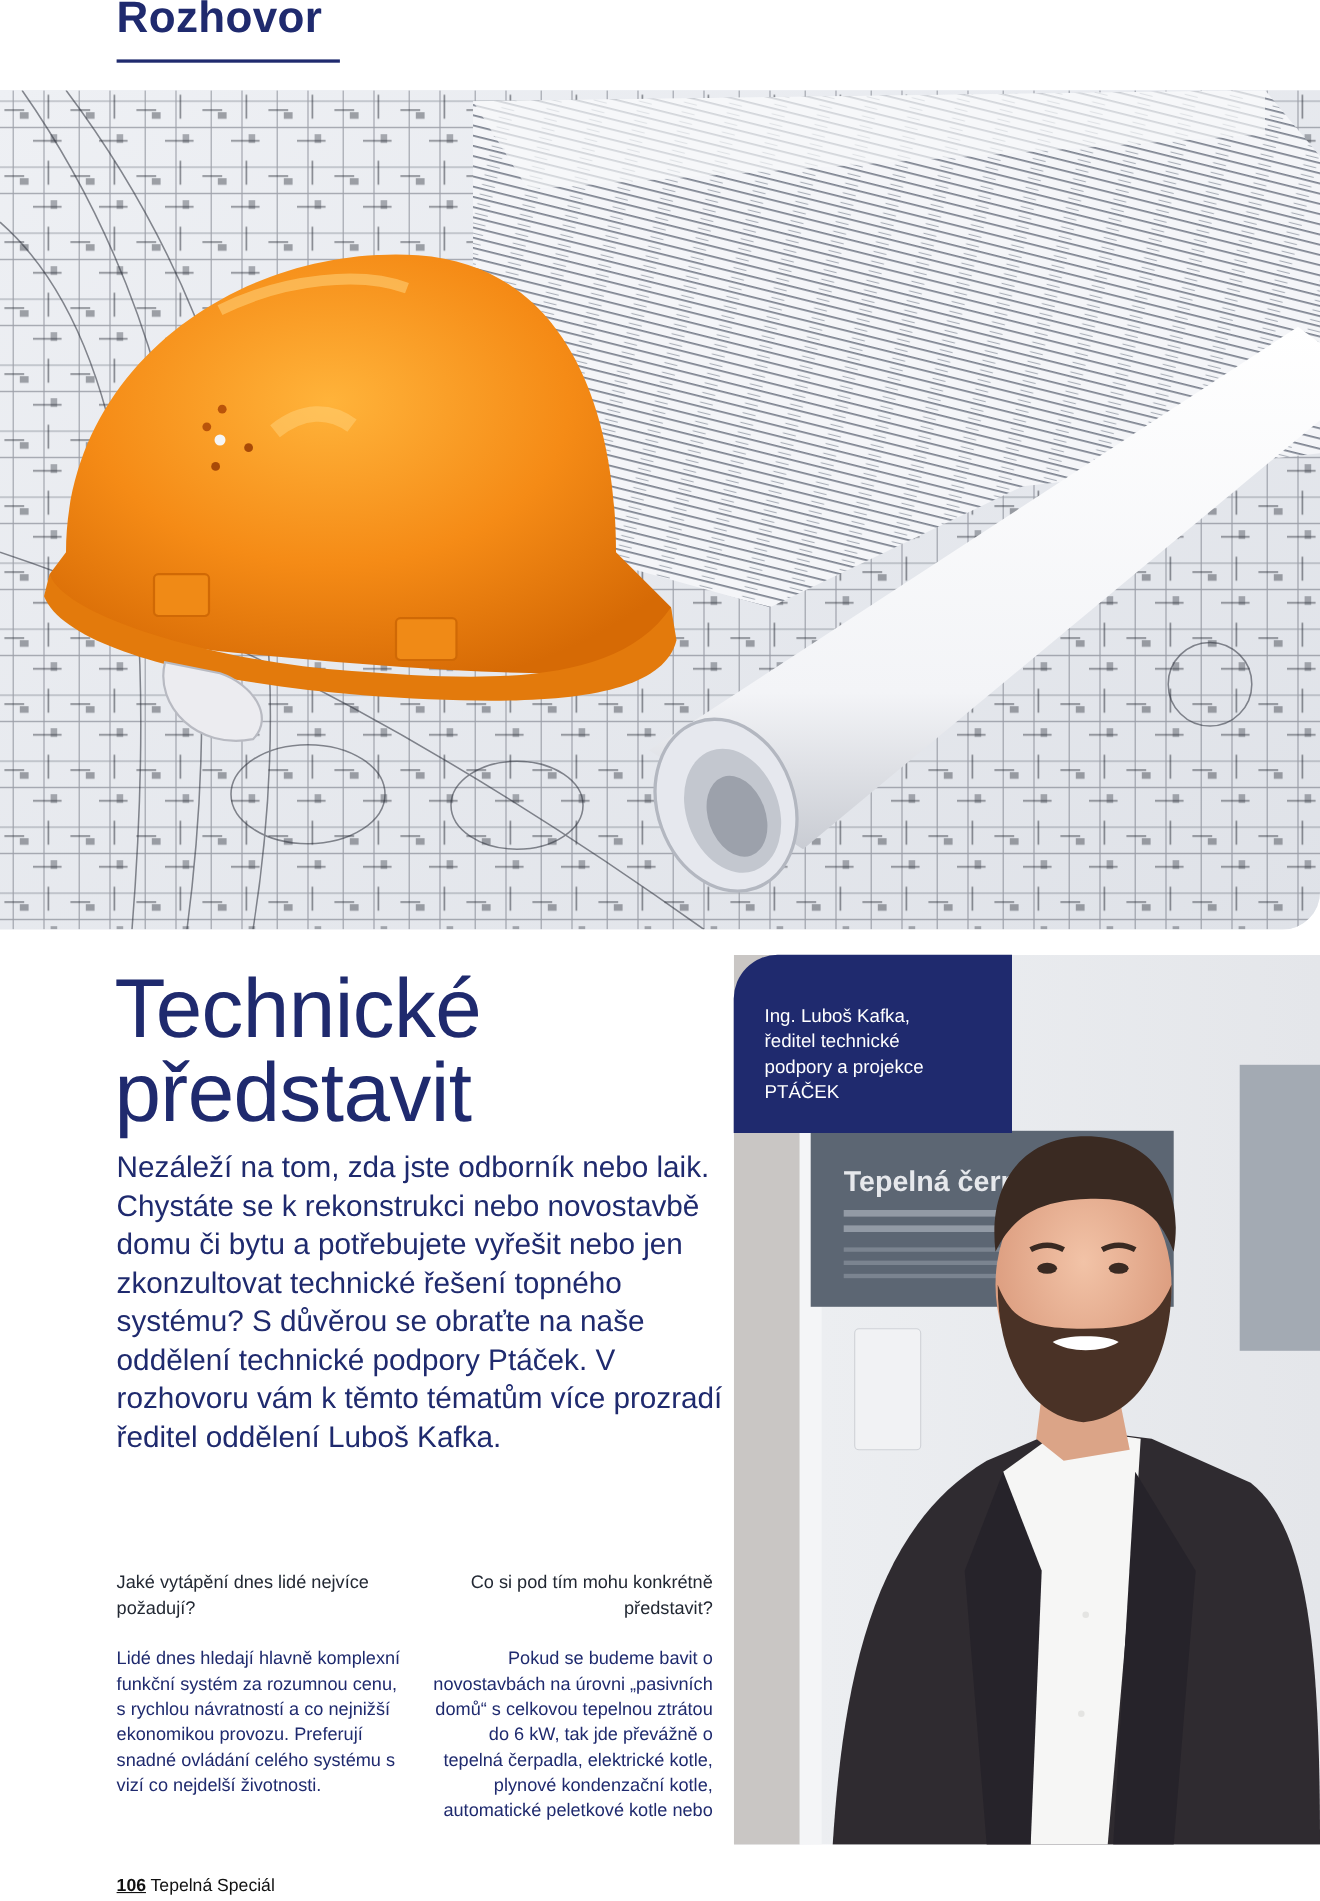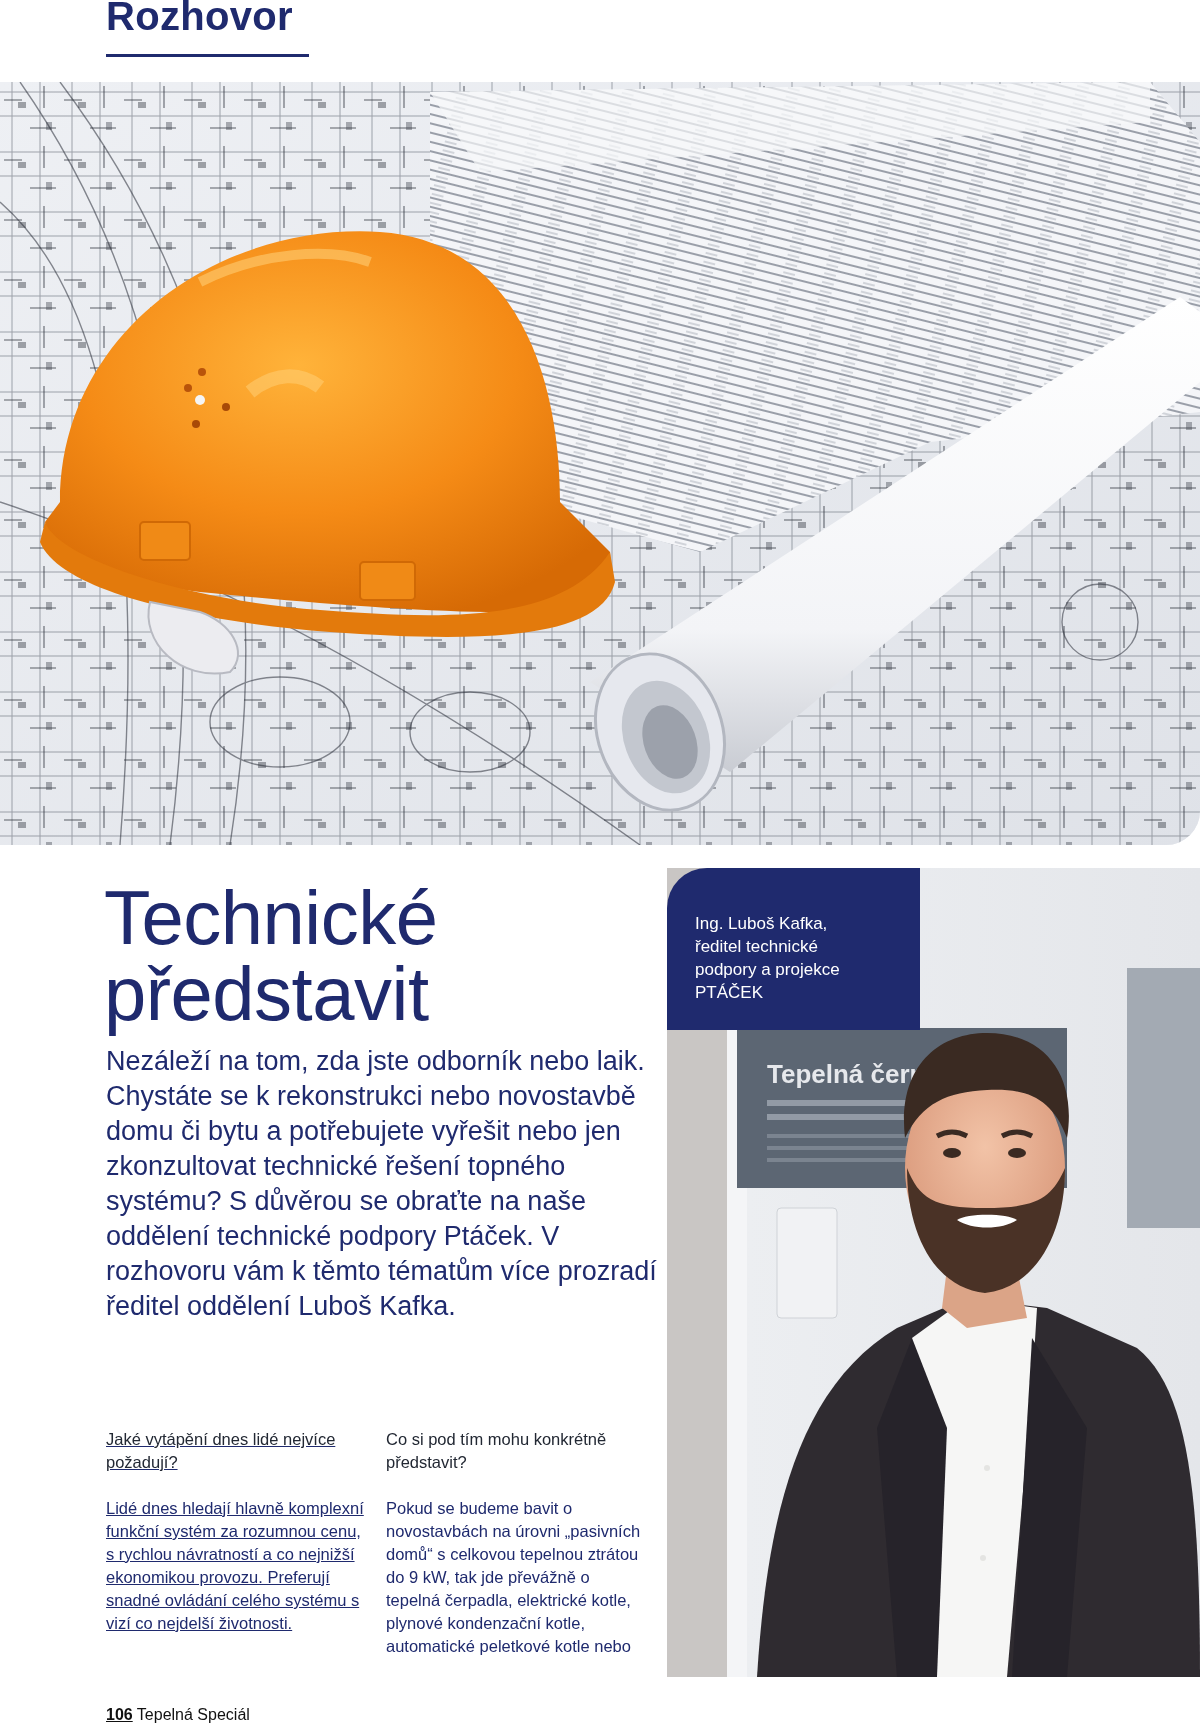--- a/index.html
+++ b/index.html
@@ -43,22 +43,22 @@
     background: #1f2a6e; border-top-left-radius: 40px;
     box-sizing: border-box; padding: 44px 20px 0 28px;
   }
   .caption-box p {
     margin: 0; color: #ffffff; font-size: 17px; line-height: 23px;
   }
   .col {
     position: absolute; top: 1428px; width: 262px;
     font-size: 16.5px; line-height: 23px;
   }
-  .col.left { left: 106px; text-decoration: underline; }
-  .col.right { left: 386px; }
+  .col.left { left: 106px; }
+  .col.right { left: 386px; text-align: right; }
   .question { color: #222833; margin: 0 0 23px 0; }
   .answer { color: #1f2a6e; margin: 0; }
   .footer {
     position: absolute; left: 106px; top: 1706px;
     font-size: 16px; color: #111111;
   }
   .footer b { font-weight: bold; text-decoration: underline; }
 </style>
 </head>
 <body>
@@ -200,19 +200,19 @@
   <p>PTÁČEK</p>
 </div>
 
 <div class="col left">
   <p class="question">Jaké vytápění dnes lidé nejvíce požadují?</p>
   <p class="answer">Lidé dnes hledají hlavně komplexní funkční systém za rozumnou cenu, s rychlou návratností a co nejnižší ekonomikou provozu. Preferují snadné ovládání celého systému s vizí co nejdelší životnosti.</p>
 </div>
 
 <div class="col right">
   <p class="question">Co si pod tím mohu konkrétně představit?</p>
-  <p class="answer">Pokud se budeme bavit o novostavbách na úrovni „pasivních domů“ s celkovou tepelnou ztrátou do 9 kW, tak jde převážně o tepelná čerpadla, elektrické kotle, plynové kondenzační kotle, automatické peletkové kotle nebo</p>
+  <p class="answer">Pokud se budeme bavit o novostavbách na úrovni „pasivních domů“ s celkovou tepelnou ztrátou do 6 kW, tak jde převážně o tepelná čerpadla, elektrické kotle, plynové kondenzační kotle, automatické peletkové kotle nebo</p>
 </div>
 
 <div class="footer">
   <b>106</b>
   <span>Tepelná Speciál</span>
 </div>
 
 </body></html>

